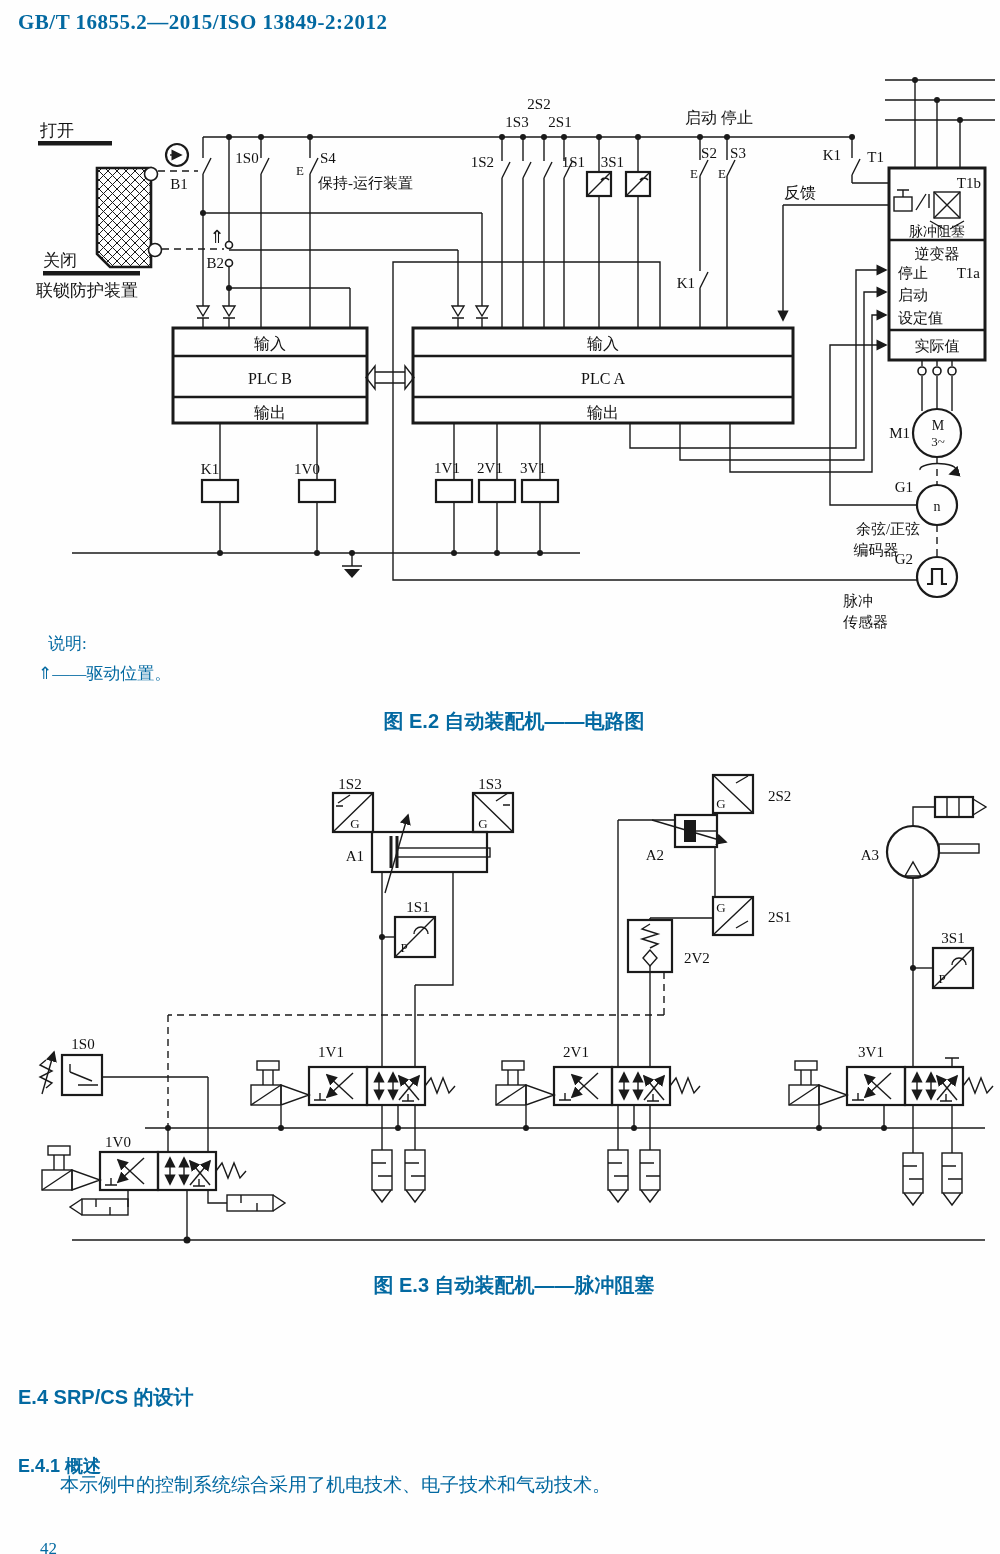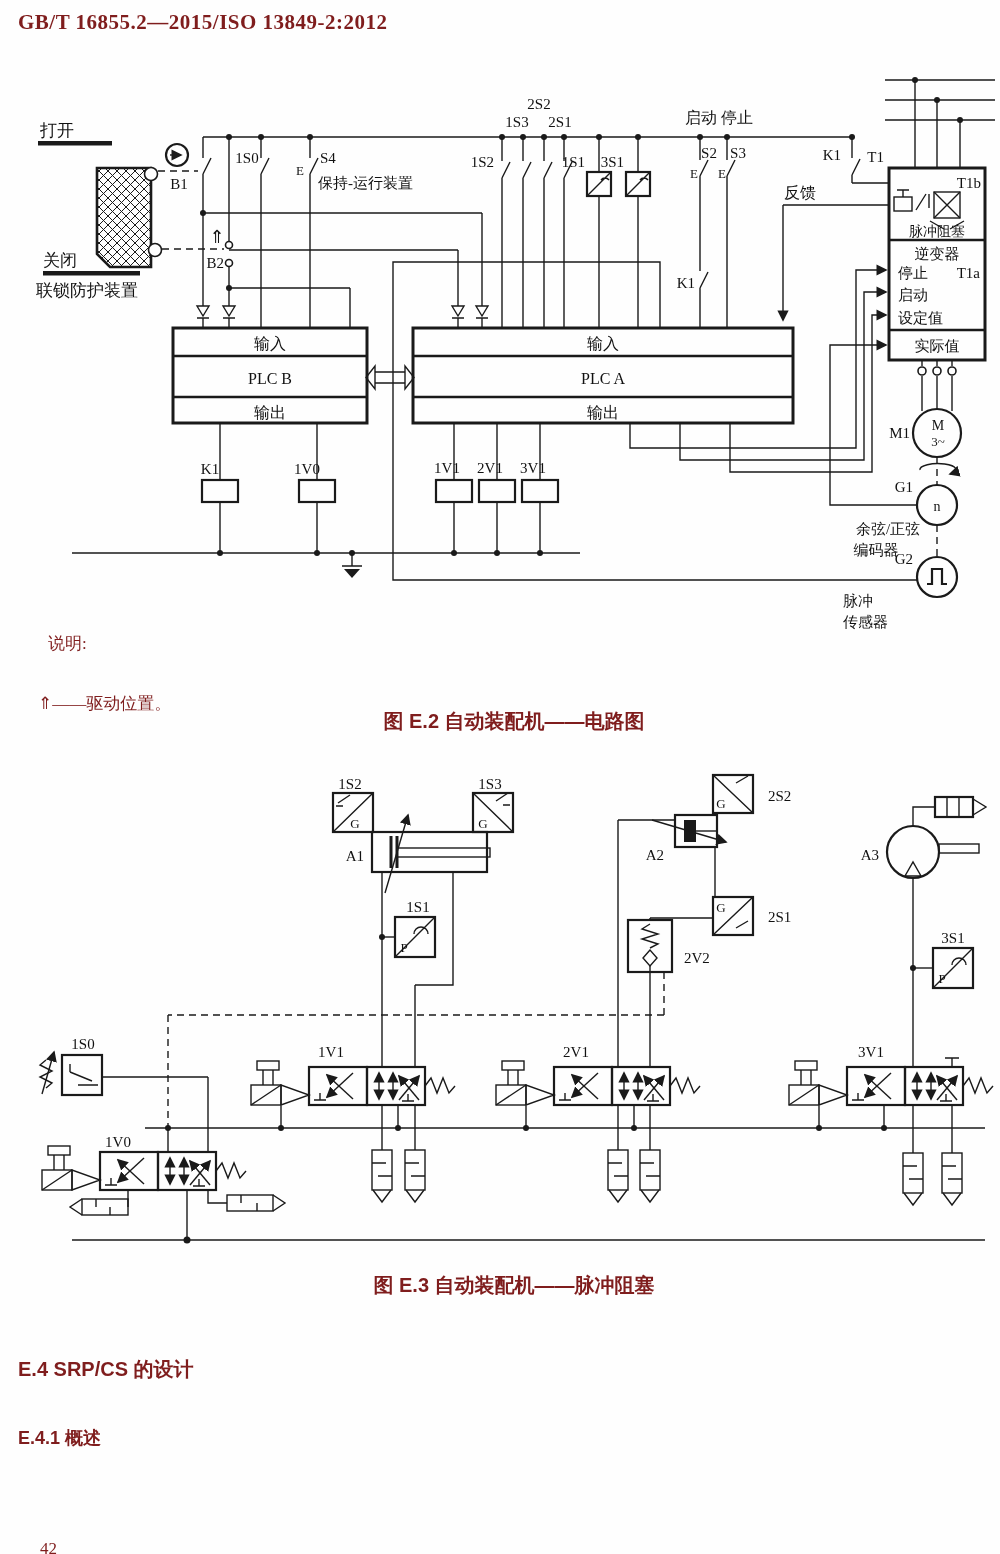--- a/index.html
+++ b/index.html
@@ -1,36 +1,36 @@
 <!DOCTYPE html>
 <html><head>
 <meta charset="utf-8">
 <style>
   html,body{margin:0;padding:0;background:#e8e8e8;}
   .page{position:relative;width:1000px;height:1554px;background:#fefefe;margin:0 auto;
-        font-family:"Liberation Serif",serif;color:#7f1d1d;overflow:hidden;}
+        font-family:"Liberation Serif",serif;color:#0369a1;overflow:hidden;}
   .hdr{position:absolute;left:18px;top:10px;font-size:21px;font-weight:bold;
        font-family:"Liberation Serif",serif;letter-spacing:.5px;}
   .fig{position:absolute;left:0;}
   svg{display:block;}
   svg *{vector-effect:none;}
   .w{stroke:#1a1a1a;stroke-width:1.4;fill:none;}
   .w2{stroke:#1a1a1a;stroke-width:2.2;fill:none;}
   .th{stroke:#1a1a1a;stroke-width:3;fill:none;}
   .dv{stroke:#1a1a1a;stroke-width:2.4;fill:none;}
   .dsh{stroke:#1a1a1a;stroke-width:1.4;fill:none;stroke-dasharray:7 5;}
   .dot{fill:#1a1a1a;stroke:none;}
   .oc{fill:#fff;stroke:#1a1a1a;stroke-width:1.6;}
   .blk{fill:#1a1a1a;stroke:none;}
   svg text{font-family:"Liberation Serif",serif;fill:#111;}
   .txt{position:absolute;font-size:17px;text-align:right;}
   .cap{position:absolute;left:0;right:0;text-align:center;font-weight:bold;font-size:20px;
        font-family:"Liberation Sans",sans-serif;padding-left:28px;}
   .sec{position:absolute;left:18px;font-weight:bold;font-size:20px;
-       font-family:"Liberation Sans",sans-serif;}
+       font-family:"Liberation Sans",sans-serif;margin-top:28px;}
   .par{position:absolute;left:18px;right:40px;font-size:19px;text-indent:42px;}
   .pgn{position:absolute;left:40px;top:1518px;font-size:17px;margin-top:21px;}
 </style>
 </head>
 <body>
 
 <div class="page">
 
   <div class="hdr">GB/T 16855.2—2015/ISO 13849-2:2012</div>
 
@@ -252,21 +252,21 @@
       <text x="913" y="492" text-anchor="end" font-size="15">G1</text>
       <text x="937" y="511" text-anchor="middle" font-size="14">n</text>
       <text x="888" y="534" text-anchor="middle" font-size="15">余弦/正弦</text>
       <text x="876" y="555" text-anchor="middle" font-size="15">编码器</text>
       <text x="913" y="564" text-anchor="end" font-size="15">G2</text>
       <text x="843" y="606" text-anchor="start" font-size="15">脉冲</text>
       <text x="843" y="627" text-anchor="start" font-size="15">传感器</text>
     </svg>
 
   <div class="txt" style="left:48px;top:632px">说明:</div>
-  <div class="txt" style="left:38px;top:692px">⇑——驱动位置。</div>
+  <div class="txt" style="left:38px;top:662px">⇑——驱动位置。</div>
   <div class="cap" style="top:708px">图 E.2  自动装配机——电路图</div>
 
   <svg class="fig" style="top:0;position:absolute" width="1000" height="1554" viewBox="0 0 1000 1554">
     <defs>
       <marker id="ah2" viewBox="0 0 10 10" refX="8.5" refY="5" markerWidth="8" markerHeight="8" orient="auto-start-reverse">
           <path d="M0,0L10,5L0,10z" fill="#1a1a1a"></path>
         </marker>
       <g id="silv">
         <rect x="-10" y="0" width="20" height="40" class="w"></rect>
         <path class="w" d="M-10,13 H4 M-4,26 H10 M-9,40 L0,52 L9,40"></path>
@@ -409,14 +409,15 @@
       <text x="83" y="1049" text-anchor="middle" font-size="15">1S0</text>
       <text x="118" y="1147" text-anchor="middle" font-size="15">1V0</text>
       <text x="331" y="1057" text-anchor="middle" font-size="15">1V1</text>
       <text x="576" y="1057" text-anchor="middle" font-size="15">2V1</text>
       <text x="871" y="1057" text-anchor="middle" font-size="15">3V1</text>
     </svg>
 
   <div class="cap" style="top:1272px">图 E.3  自动装配机——脉冲阻塞</div>
   <div class="sec" style="top:1356px">E.4  SRP/CS 的设计</div>
   <div class="sec" style="top:1426px;font-size:18px">E.4.1  概述</div>
+  <div class="par" style="top:1472px">本示例中的控制系统综合采用了机电技术、电子技术和气动技术。</div>
   <div class="pgn">42</div>
 </div>
 
 </body></html>

